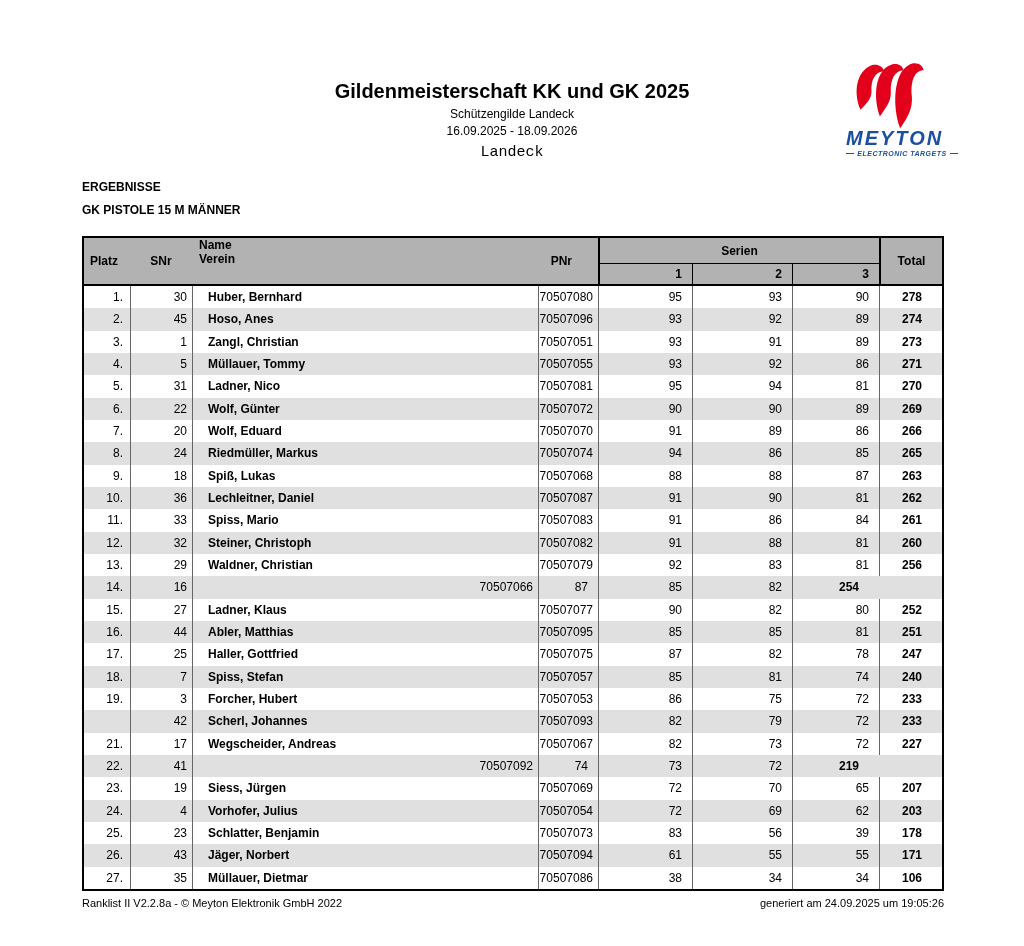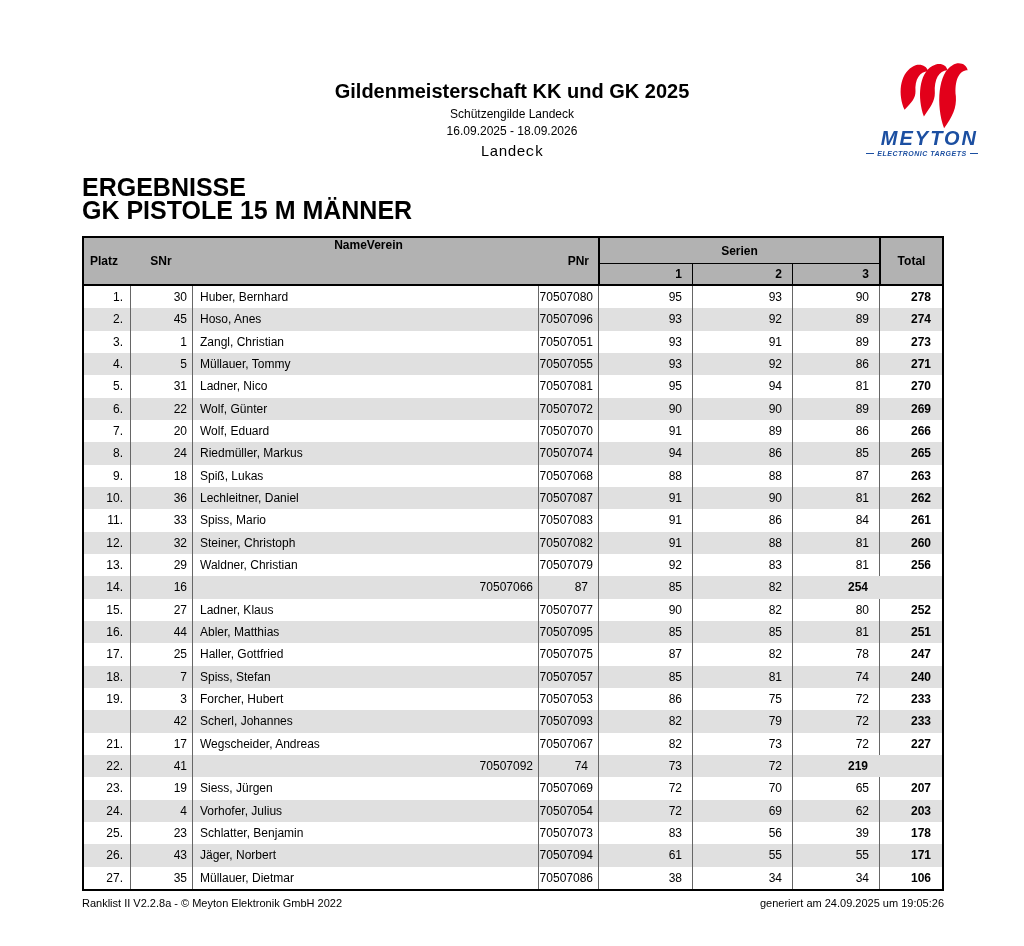--- a/index.html
+++ b/index.html
@@ -20,63 +20,63 @@
   .page{position:relative;width:1024px;height:794px;background:#fff;}
 
   
   .header-block{position:absolute;top:80px;left:0;width:100%;text-align:center;}
   .header-block h1{font-size:20px;font-weight:bold;line-height:22px;}
   .organizer{font-size:12px;margin-top:5px;}
   .daterange{font-size:12px;margin-top:3px;}
   .location{font-size:15px;margin-top:6px;font-family:Liberation Mono, monospace;}
 
   
-  .logo{position:absolute;top:56px;right:46px;width:132px;display:flex;flex-direction:column;align-items:flex-end;}
+  .logo{position:absolute;top:56px;right:46px;width:132px;display:flex;flex-direction:column;align-items:flex-start;}
   .logo svg{width:88px;height:74px;display:block;}
   .logo .brand{color:var(--logo-blue);font-weight:bold;font-style:italic;font-size:20px;letter-spacing:2px;line-height:1;margin-top:-2px;}
   .logo .tagline{display:flex;align-items:center;width:112px;color:var(--logo-blue);font-size:7px;font-weight:bold;font-style:italic;letter-spacing:0.5px;margin-top:2px;white-space:nowrap;}
   .logo .tagline .line{flex:1;height:1px;background:var(--logo-blue);}
   .logo .tagline .txt{margin:0 3px;}
 
   
-  .results-title{position:absolute;top:176px;left:82px;font-size:25px;font-weight:bold;line-height:23px;}
+  .results-title{position:absolute;top:176px;left:82px;font-size:12px;font-weight:bold;line-height:23px;}
 
   
   .rtable{
     position:absolute;top:236px;left:82px;width:862px;
     border:2px solid #000;font-size:12px;background:#fff;
   }
   .grid-cols{grid-template-columns:46px 62px 346px 60px 94px 100px 87px 63px;}
   .thead{
     display:grid;
     grid-template-rows:26px 20px;
     background:var(--table-header-bg);
     border-bottom:2px solid #000;
     font-weight:bold;
   }
   .h-platz{grid-column:1;grid-row:1/3;display:flex;align-items:center;padding-left:6px;}
   .h-snr{grid-column:2;grid-row:1/3;display:flex;align-items:center;justify-content:center;}
-  .h-name{grid-column:3;grid-row:1/3;display:flex;flex-direction:row;justify-content:center;padding-left:7px;line-height:14px;}
-  .h-pnr{grid-column:4;grid-row:1/3;display:flex;align-items:center;justify-content:flex-end;padding-right:9px;}
+  .h-name{grid-column:3;grid-row:1/3;display:flex;flex-direction:column;padding-left:7px;line-height:14px;}
+  .h-pnr{grid-column:4;grid-row:1/3;display:flex;align-items:center;justify-content:flex-end;padding-right:26px;}
   .h-serien{grid-column:5/8;grid-row:1;border-left:2px solid #000;border-bottom:1px solid #000;display:flex;align-items:center;justify-content:center;}
   .h-s{display:flex;align-items:center;justify-content:flex-end;padding-right:10px;}
   .h-s1{grid-column:5;grid-row:2;border-left:2px solid #000;}
   .h-s2{grid-column:6;grid-row:2;border-left:1px solid #000;}
   .h-s3{grid-column:7;grid-row:2;border-left:1px solid #000;}
   .h-total{grid-column:8;grid-row:1/3;border-left:2px solid #000;display:flex;align-items:center;justify-content:center;}
 
   .tbody .row{display:grid;height:22.33px;background:#fff;}
   .tbody .row.stripe{background:var(--row-stripe-bg);}
   .row > div{display:flex;align-items:center;overflow:hidden;white-space:nowrap;}
   .c-platz{justify-content:flex-end;padding-right:7px;}
   .c-snr{border-left:1px solid #666;justify-content:flex-end;padding-right:5px;}
-  .c-name{border-left:1px solid #666;padding-left:7px;font-weight:normal;}
+  .c-name{border-left:1px solid #666;padding-left:15px;font-weight:bold;}
   .c-pnr{border-left:1px solid #666;justify-content:flex-end;padding-right:5px;}
   .c-s{border-left:1px solid #666;justify-content:flex-end;padding-right:10px;}
-  .c-total{border-left:1px solid #666;justify-content:flex-end;padding-right:11px;font-weight:bold;}
+  .c-total{border-left:1px solid #666;justify-content:flex-end;padding-right:20px;font-weight:bold;}
 
   
   .pfooter{position:absolute;top:897px;left:82px;width:862px;display:flex;justify-content:space-between;font-size:11px;}
 </style>
 </head>
 <body>
 
 <div class="page">
 
   <div class="header-block">

